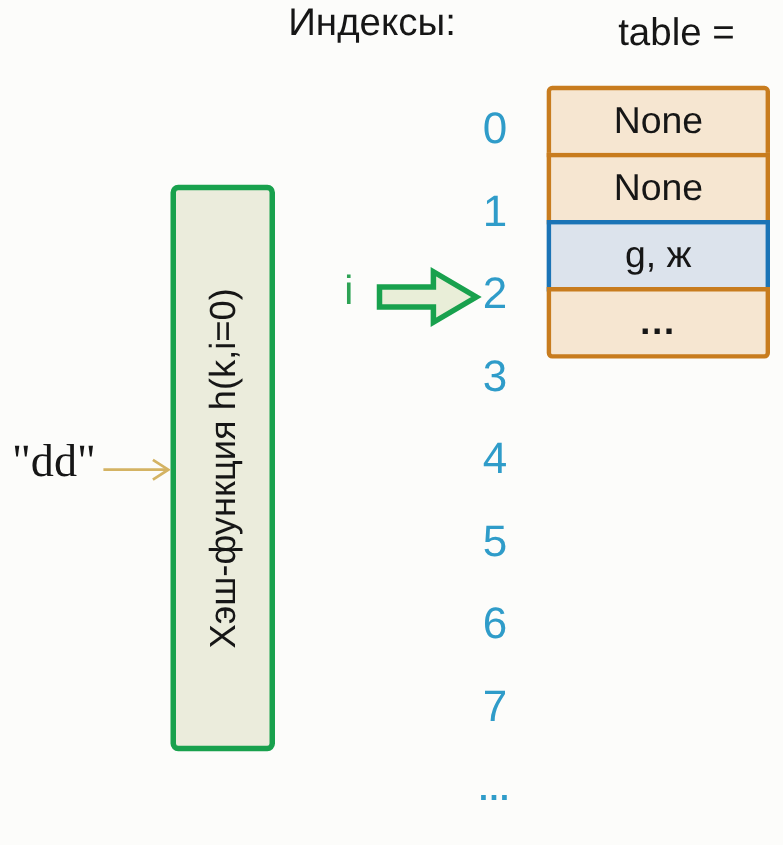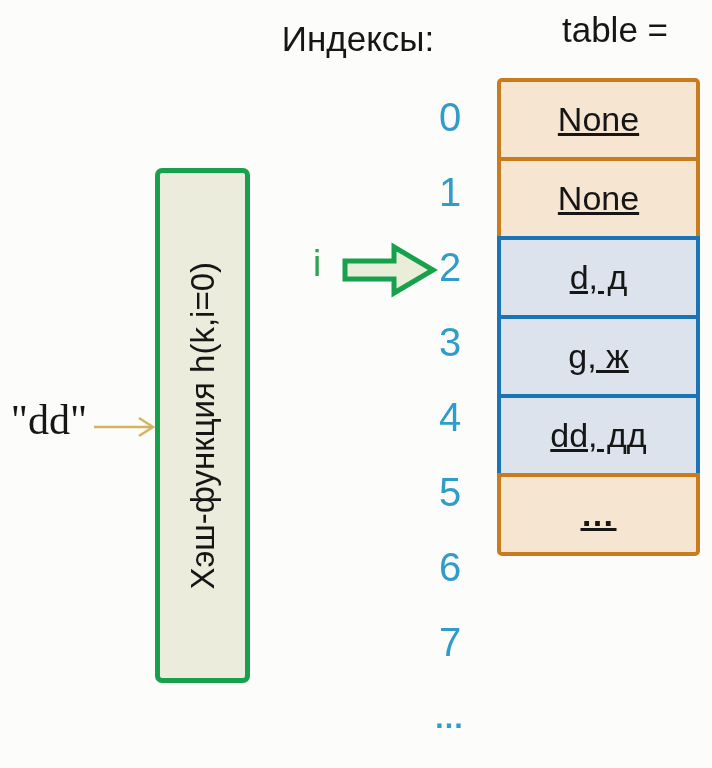--- a/index.html
+++ b/index.html
@@ -3,21 +3,21 @@
 <meta charset="utf-8">
 <style>
   html,body{margin:0;padding:0;}
   body{
     width:712px;height:768px;position:relative;overflow:hidden;
     background:var(--background,#fcfcfa);
     font-family:"Liberation Sans",sans-serif;
     color:var(--text,#161616);
   }
   .hdr{position:absolute;font-size:35px;color:var(--text,#161616);}
-  #hdr-indices{top:19px;left:262px;width:192px;text-align:center;}
+  #hdr-indices{top:1px;left:262px;width:192px;}
   #hdr-table{top:10px;left:541px;width:148px;text-align:center;font-size:35px;}
 
   #hash-box{
     position:absolute;left:155px;top:168px;width:95px;height:515px;
     box-sizing:border-box;border:5px solid var(--green,#18a14d);border-radius:7px;
     background:var(--green-fill,#ebecdc);
     display:flex;align-items:center;justify-content:center;
   }
   #hash-box .vtext{
     writing-mode:vertical-rl;transform:rotate(180deg);
@@ -35,23 +35,23 @@
 
   #index-col{position:absolute;left:405px;top:80px;width:90px;}
   .idx{
     height:75px;display:flex;align-items:center;justify-content:center;
     font-size:40px;color:var(--index-blue,#2f9cc9);
   }
   .idx:last-child{font-size:30px;letter-spacing:2px;font-weight:bold;}
 
   #table-col{position:absolute;left:497px;top:78px;width:203px;}
   .cell{
-    height:83px;margin-top:-4px;box-sizing:border-box;
+    height:65px;margin-top:-4px;box-sizing:border-box;
     display:flex;align-items:center;justify-content:center;
-    font-size:34px;color:var(--text,#161616);text-decoration:underline;
+    font-size:34px;color:var(--text,#161616);
   }
   .cell:first-child{margin-top:0;border-radius:5px 5px 0 0;}
   .cell:last-child{border-radius:0 0 5px 5px;font-weight:bold;letter-spacing:2px;}
   .cell.empty{background:var(--empty-fill,#f6e6d1);border:4px solid var(--empty-border,#c87c1e);}
   .cell.filled{background:var(--filled-fill,#dce3ec);border:4px solid var(--filled-border,#1b74b6);}
 
   .abs-svg{position:absolute;}
 </style>
 </head>
 <body>
@@ -85,17 +85,15 @@
     <div class="idx">4</div>
     <div class="idx">5</div>
     <div class="idx">6</div>
     <div class="idx">7</div>
     <div class="idx">…</div>
   </div>
 
 <div id="table-col">
     <div class="cell empty">None</div>
     <div class="cell empty">None</div>
-    <div class="cell filled">d, д</div>
     <div class="cell filled">g, ж</div>
-    <div class="cell filled">dd, дд</div>
     <div class="cell empty">…</div>
   </div>
 
 </body></html>

